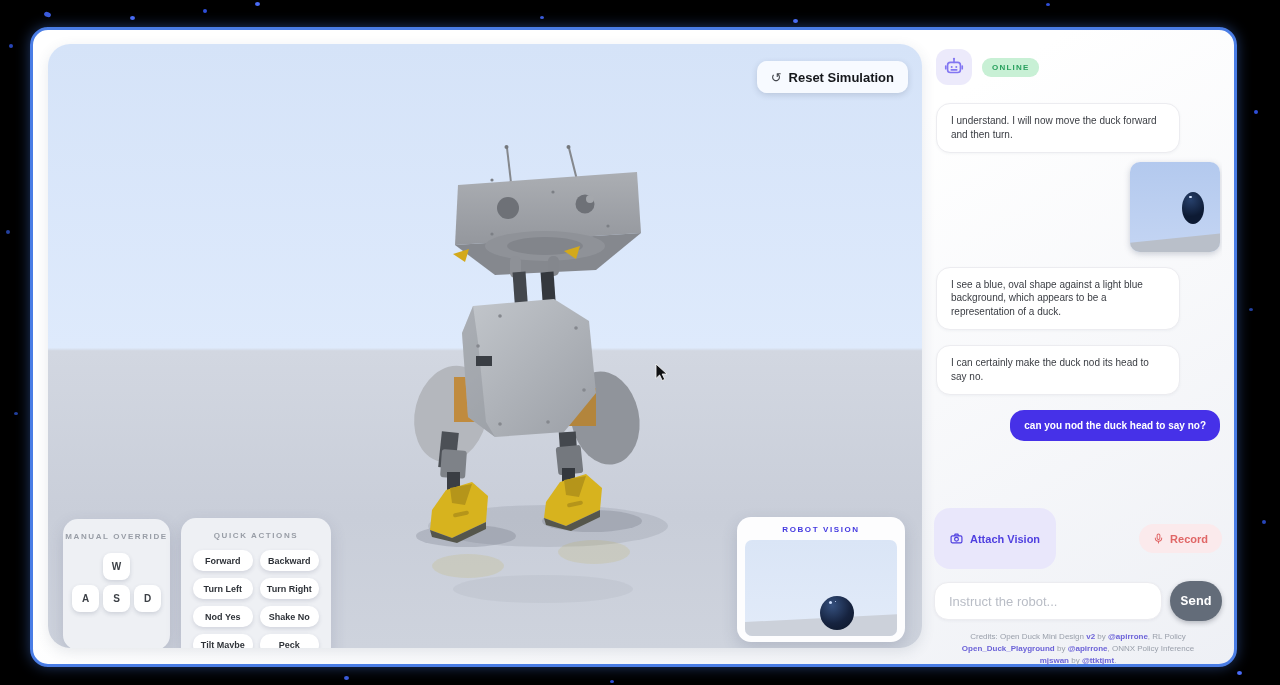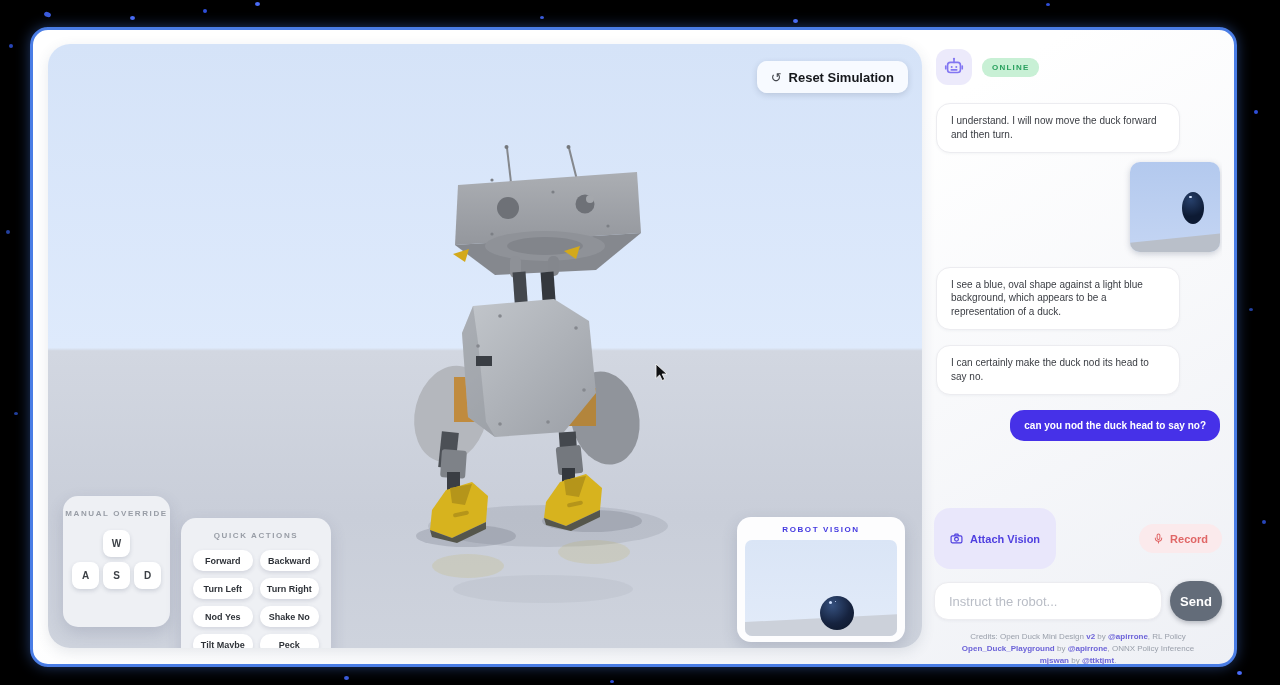--- a/index.html
+++ b/index.html
@@ -27,21 +27,21 @@
     border:none; border-radius:10px; box-shadow:0 2px 6px rgba(50,60,90,.18);
     font-family:inherit; font-size:13px; font-weight:bold; color:#15171b; cursor:pointer; }
   .reset-icon { font-size:13px; color:#45484e; font-weight:normal; }
 
   
   .panel { position:absolute; background:#eef0f4; border-radius:15px;
     box-shadow:0 6px 16px rgba(70,80,110,.18); }
   .panel-title { font-size:8px; font-weight:bold; letter-spacing:1.6px;
     color:#989da6; text-align:center; padding-top:13px; }
 
-  .manual { left:15px; top:452px; width:107px; height:131px; }
+  .manual { left:15px; top:475px; width:107px; height:131px; }
   .keys { position:relative; margin-top:12px; }
   .key { position:absolute; width:27px; height:27px; background:#fff; border:none;
     border-radius:8px; box-shadow:0 2px 4px rgba(60,70,100,.18);
     font-family:inherit; font-size:10px; font-weight:bold; color:#3c4046; cursor:pointer; }
   .key-w { left:40px; top:0; }
   .key-a { left:9px;  top:32px; }
   .key-s { left:40px; top:32px; }
   .key-d { left:71px; top:32px; }
 
   .quick { left:133px; top:474px; width:150px; height:148px; }
@@ -99,21 +99,21 @@
     color:#4f3fe0; cursor:pointer; }
   .record-btn { display:flex; align-items:flex-end; gap:6px; background:#fbeaec; border:none;
     border-radius:16px; padding:8px 14px; font-family:inherit; font-size:11px; font-weight:bold;
     color:#e06666; cursor:pointer; }
   .input-row { display:flex; align-items:center; gap:8px; margin-top:12px; }
   .instruct-input { flex:1; height:38px; border:1px solid #ececf0; border-radius:14px;
     background:#fff; padding:0 14px; font-family:inherit; font-size:13px; color:#14532d;
     box-shadow:0 1px 3px rgba(60,70,100,.06); outline:none; }
   .instruct-input::placeholder { color:#b9bdc6; }
   .send-btn { width:52px; height:40px; background:#636c79; border:none; border-radius:20px;
-    font-family:Liberation Sans, sans-serif; font-size:13px; font-weight:bold; color:#fff; cursor:pointer;
+    font-family:Liberation Mono, monospace; font-size:13px; font-weight:bold; color:#fff; cursor:pointer;
     box-shadow:0 2px 5px rgba(40,45,60,.3); }
   .credits { margin-top:10px; font-size:8px; line-height:1.5; color:#9aa0ab; text-align:center;
     padding:0 14px; }
   .credits .link { color:#6c63d8; font-weight:bold; cursor:pointer; }
 </style>
 </head>
 <body>
 
 <div>
   <span class="sparkle" style="left:44px;top:12px;width:7px;height:5px;background:#3b5bdb;transform:rotate(20deg)"></span>

